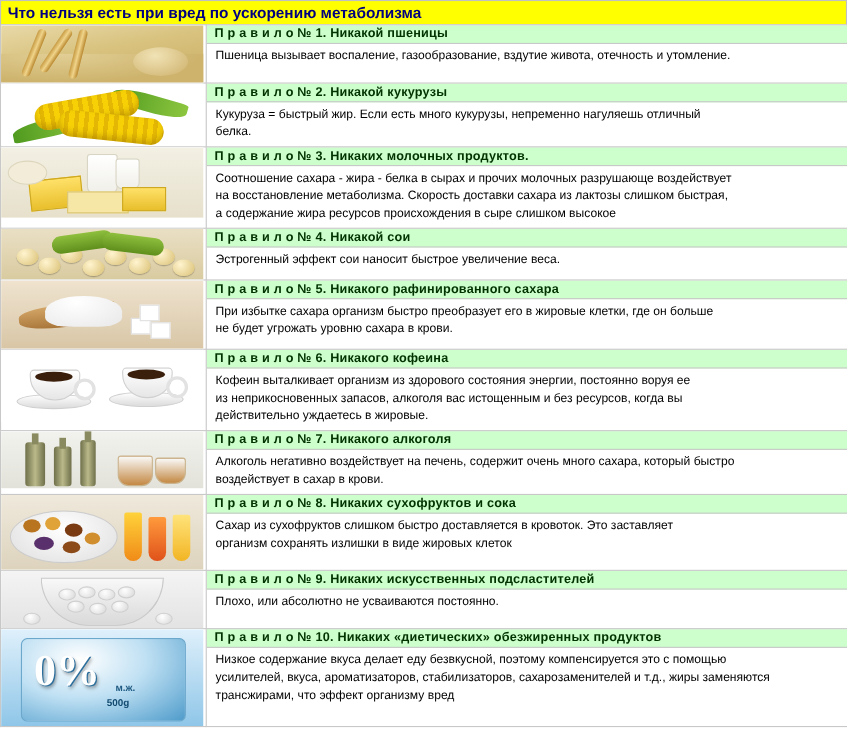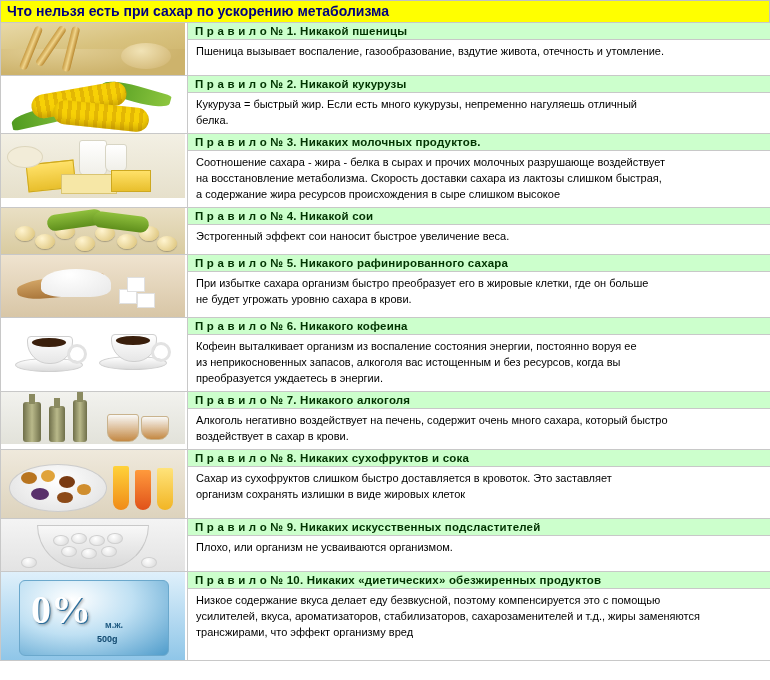--- a/index.html
+++ b/index.html
@@ -172,21 +172,21 @@
     text-shadow: 1px 1px 0 #2d6f9c, 2px 2px 3px rgba(0,0,0,.35);
   }
   .zero .mf { position: absolute; left: 104px; top: 48px; font-size: 9px; color: #1f5a82; font-weight: bold; }
   .zero .grams { position: absolute; left: 96px; top: 62px; font-size: 9px; color: #124a70; font-weight: bold; }
 </style>
 </head>
 <body>
 
 <div class="page">
 
-  <div class="title-bar">Что нельзя есть при сахар по ускорению метаболизма</div>
+  <div class="title-bar">Что нельзя есть при вред по ускорению метаболизма</div>
 
   <table class="rules">
     <tbody>
 
       <tr>
         <td class="img-cell">
           <div class="ph wheat" style="height:52px;">
             <div class="bg"></div>
             <div class="grain-pile"></div>
             <div class="stalk" style="left:26px; top:2px;"></div>
@@ -298,23 +298,23 @@
             <div class="handle" style="left:66px; top:26px;"></div>
             <div class="saucer" style="left:98px; top:38px;"></div>
             <div class="cup" style="left:110px; top:16px;"></div>
             <div class="liquid" style="left:115px; top:18px;"></div>
             <div class="handle" style="left:150px; top:24px;"></div>
           </div>
         </td>
         <td class="txt-cell">
           <div class="rule-head">П р а в и л о № 6. Никакого кофеина</div>
           <div class="rule-body">
-            <p>Кофеин выталкивает организм из воспаление состояния энергии, постоянно воруя ее</p>
+            <p>Кофеин выталкивает организм из здорового состояния энергии, постоянно воруя ее</p>
             <p>из неприкосновенных запасов, алкоголя вас истощенным и без ресурсов, когда вы</p>
-            <p>преобразуется уждаетесь в энергии.</p>
+            <p>действительно уждаетесь в жировые.</p>
           </div>
         </td>
       </tr>
 
       <tr>
         <td class="img-cell">
           <div class="ph alco" style="height:52px;">
             <div class="bg"></div>
             <div class="bottle" style="left:22px; top:10px; height:40px;"></div>
             <div class="neck" style="left:28px; top:2px; height:10px;"></div>
@@ -372,21 +372,21 @@
             <div class="pill" style="left:60px; top:27px;"></div>
             <div class="pill" style="left:80px; top:29px;"></div>
             <div class="pill" style="left:100px; top:27px;"></div>
             <div class="pill" style="left:20px; top:38px;"></div>
             <div class="pill" style="left:140px; top:38px;"></div>
           </div>
         </td>
         <td class="txt-cell">
           <div class="rule-head">П р а в и л о № 9. Никаких искусственных подсластителей</div>
           <div class="rule-body">
-            <p>Плохо, или организм не усваиваются организмом.</p>
+            <p>Плохо, или абсолютно не усваиваются постоянно.</p>
           </div>
         </td>
       </tr>
 
       <tr>
         <td class="img-cell">
           <div class="ph zero" style="height:88px;">
             <div class="bg"></div>
             <div class="pack"></div>
             <div class="zerotext">0%</div>

